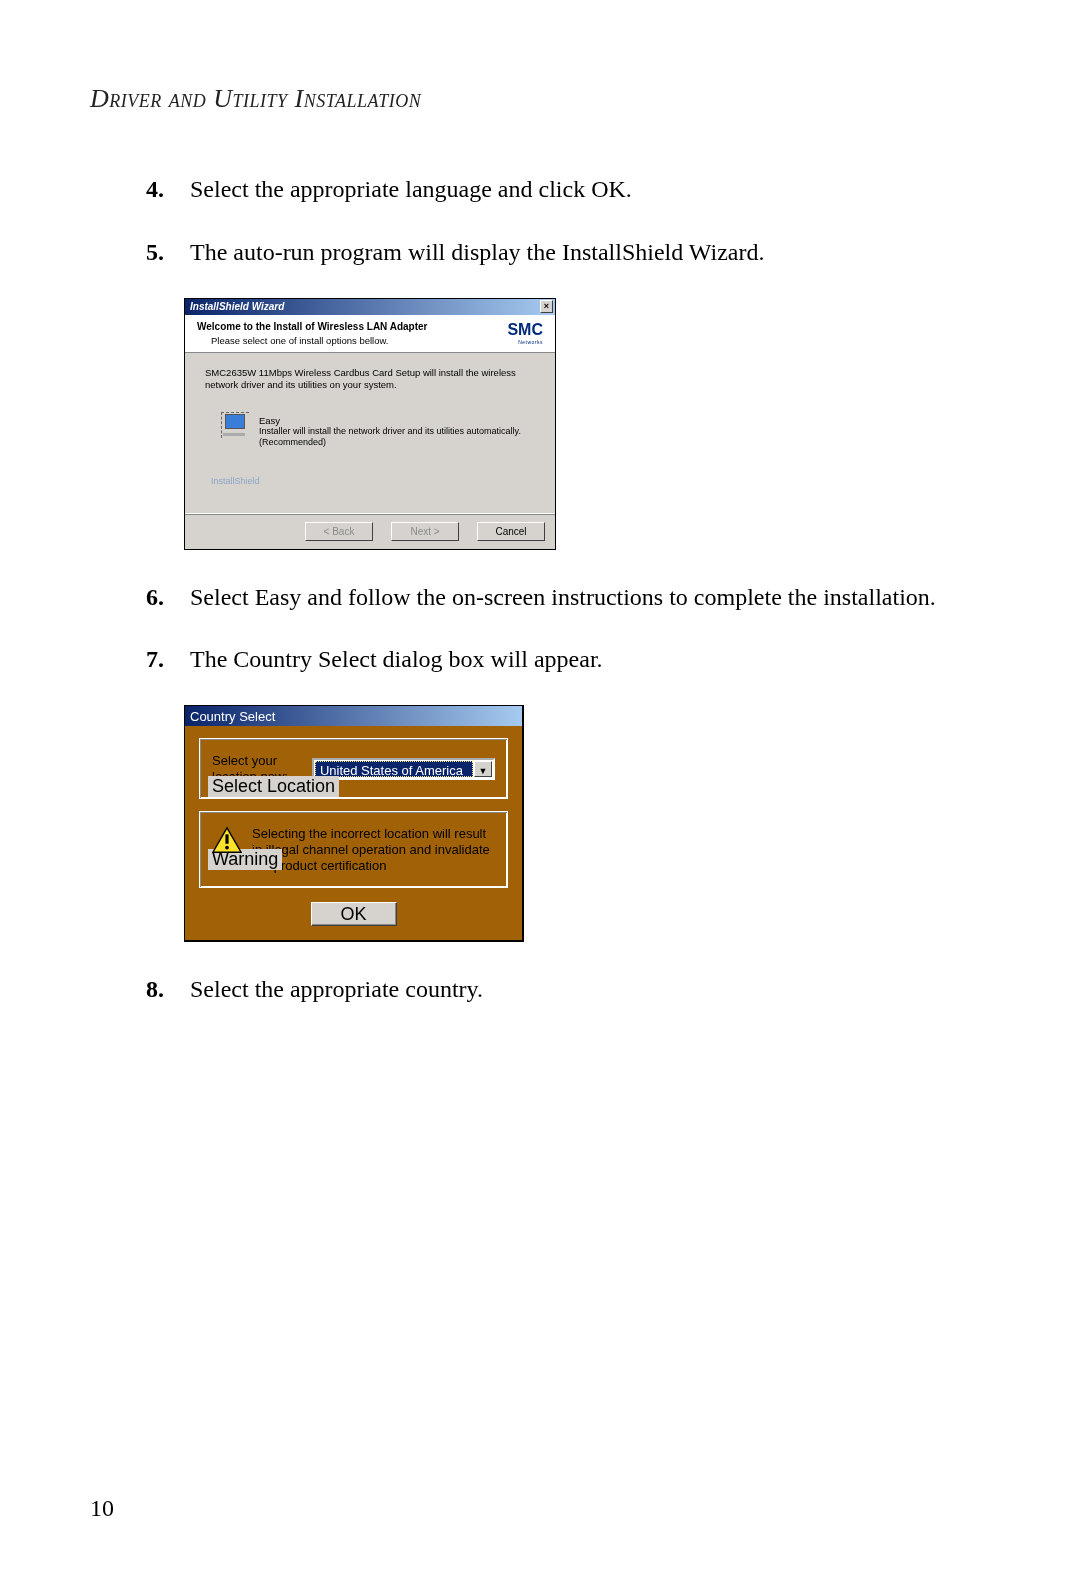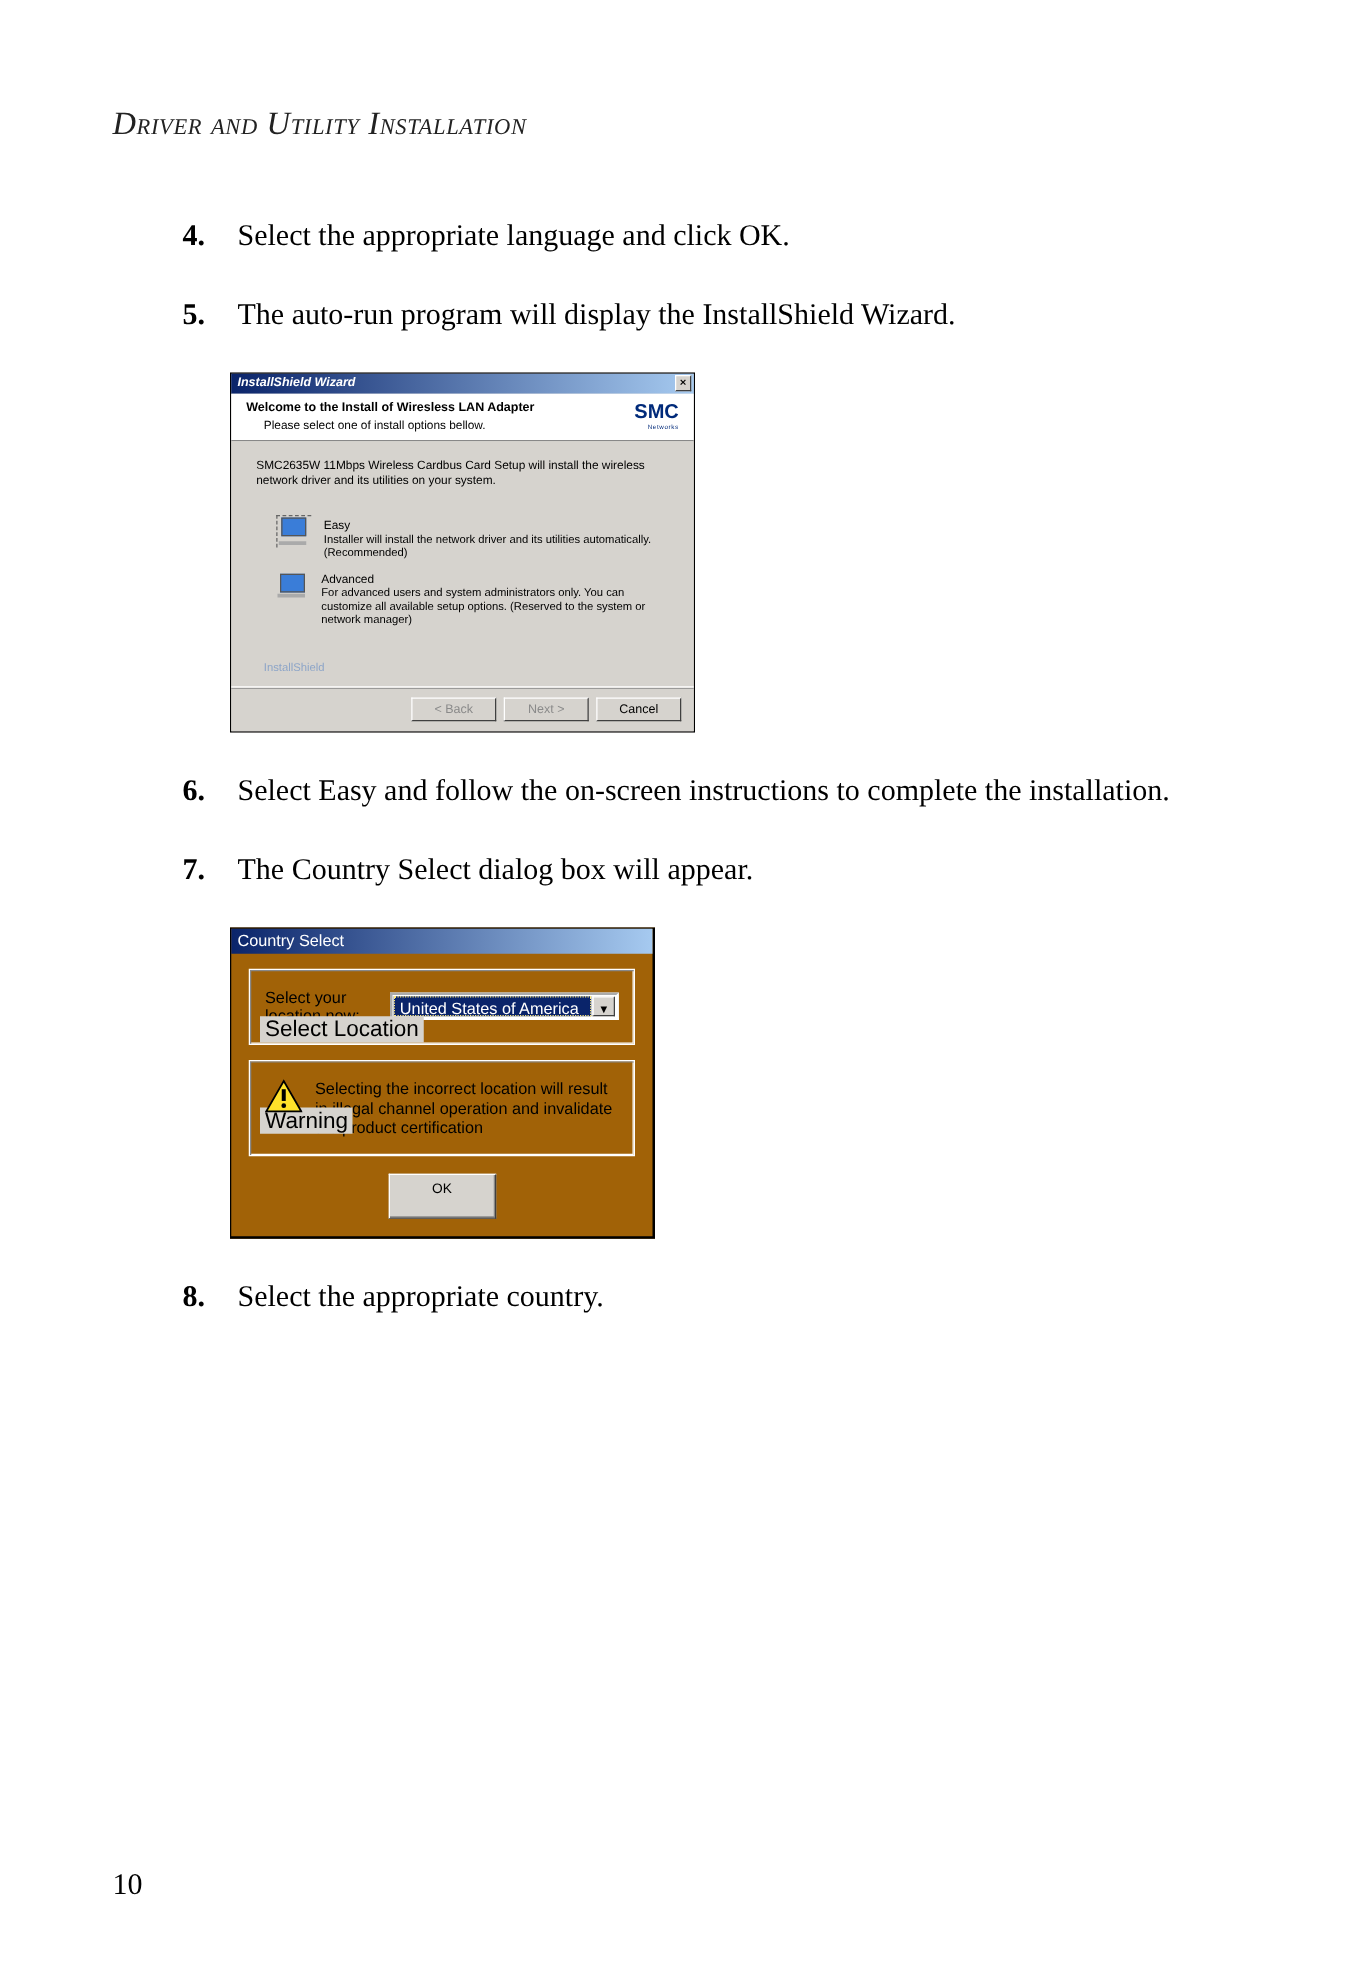--- a/index.html
+++ b/index.html
@@ -167,21 +167,21 @@
     color: #8da5c8;
     padding-left: 6px;
     margin-top: 28px;
   }
   .isw-footer {
     border-top: 1px solid #fff;
     box-shadow: inset 0 1px 0 #888;
     padding: 8px 10px;
     display: flex;
     justify-content: flex-end;
-    gap: 6px;
+    gap: 18px;
     background: #d6d3ce;
   }
   .isw-btn {
     width: 68px;
     height: 19px;
     font-size: 10px;
     background: #d6d3ce;
     border: 1px solid #fff;
     border-right-color: #404040;
     border-bottom-color: #404040;
@@ -285,29 +285,29 @@
     font-size: 13px;
     line-height: 1.2;
   }
   .cs-ok-row {
     display: flex;
     justify-content: center;
     padding-top: 2px;
   }
   .cs-ok {
     width: 86px;
-    height: 36px;
+    height: 24px;
     background: #d6d3ce;
     border: 1px solid #fff;
     border-right-color: #404040;
     border-bottom-color: #404040;
     box-shadow: inset -1px -1px 0 #888, inset 1px 1px 0 #d6d3ce;
     text-align: center;
     line-height: 22px;
-    font-size: 11px;
+    font-size: 18px;
   }
   .page-number {
     position: absolute;
     bottom: 48px;
     left: 90px;
     font-size: 24px;
     font-family: Georgia, serif;
   }
 </style>
 </head>
@@ -348,27 +348,20 @@
         <div class="isw-intro">SMC2635W 11Mbps Wireless Cardbus Card Setup will install the wireless network driver and its utilities on your system.</div>
 
         <div class="isw-option">
           <div class="isw-icon monitor dotted"></div>
           <div class="isw-opt-text">
             <div class="t">Easy</div>
             <div class="d">Installer will install the network driver and its utilities automatically. (Recommended)</div>
           </div>
         </div>
 
-        <div class="isw-option">
-          <div class="isw-icon monitor"></div>
-          <div class="isw-opt-text">
-            <div class="t">Advanced</div>
-            <div class="d">For advanced users and system administrators only. You can customize all available setup options. (Reserved to the system or network manager)</div>
-          </div>
-        </div>
 
         <div class="isw-iscorner">InstallShield</div>
       </div>
       <div class="isw-footer">
         <div class="isw-btn disabled">&lt; Back</div>
         <div class="isw-btn disabled">Next &gt;</div>
         <div class="isw-btn">Cancel</div>
       </div>
     </div>
   </div>

